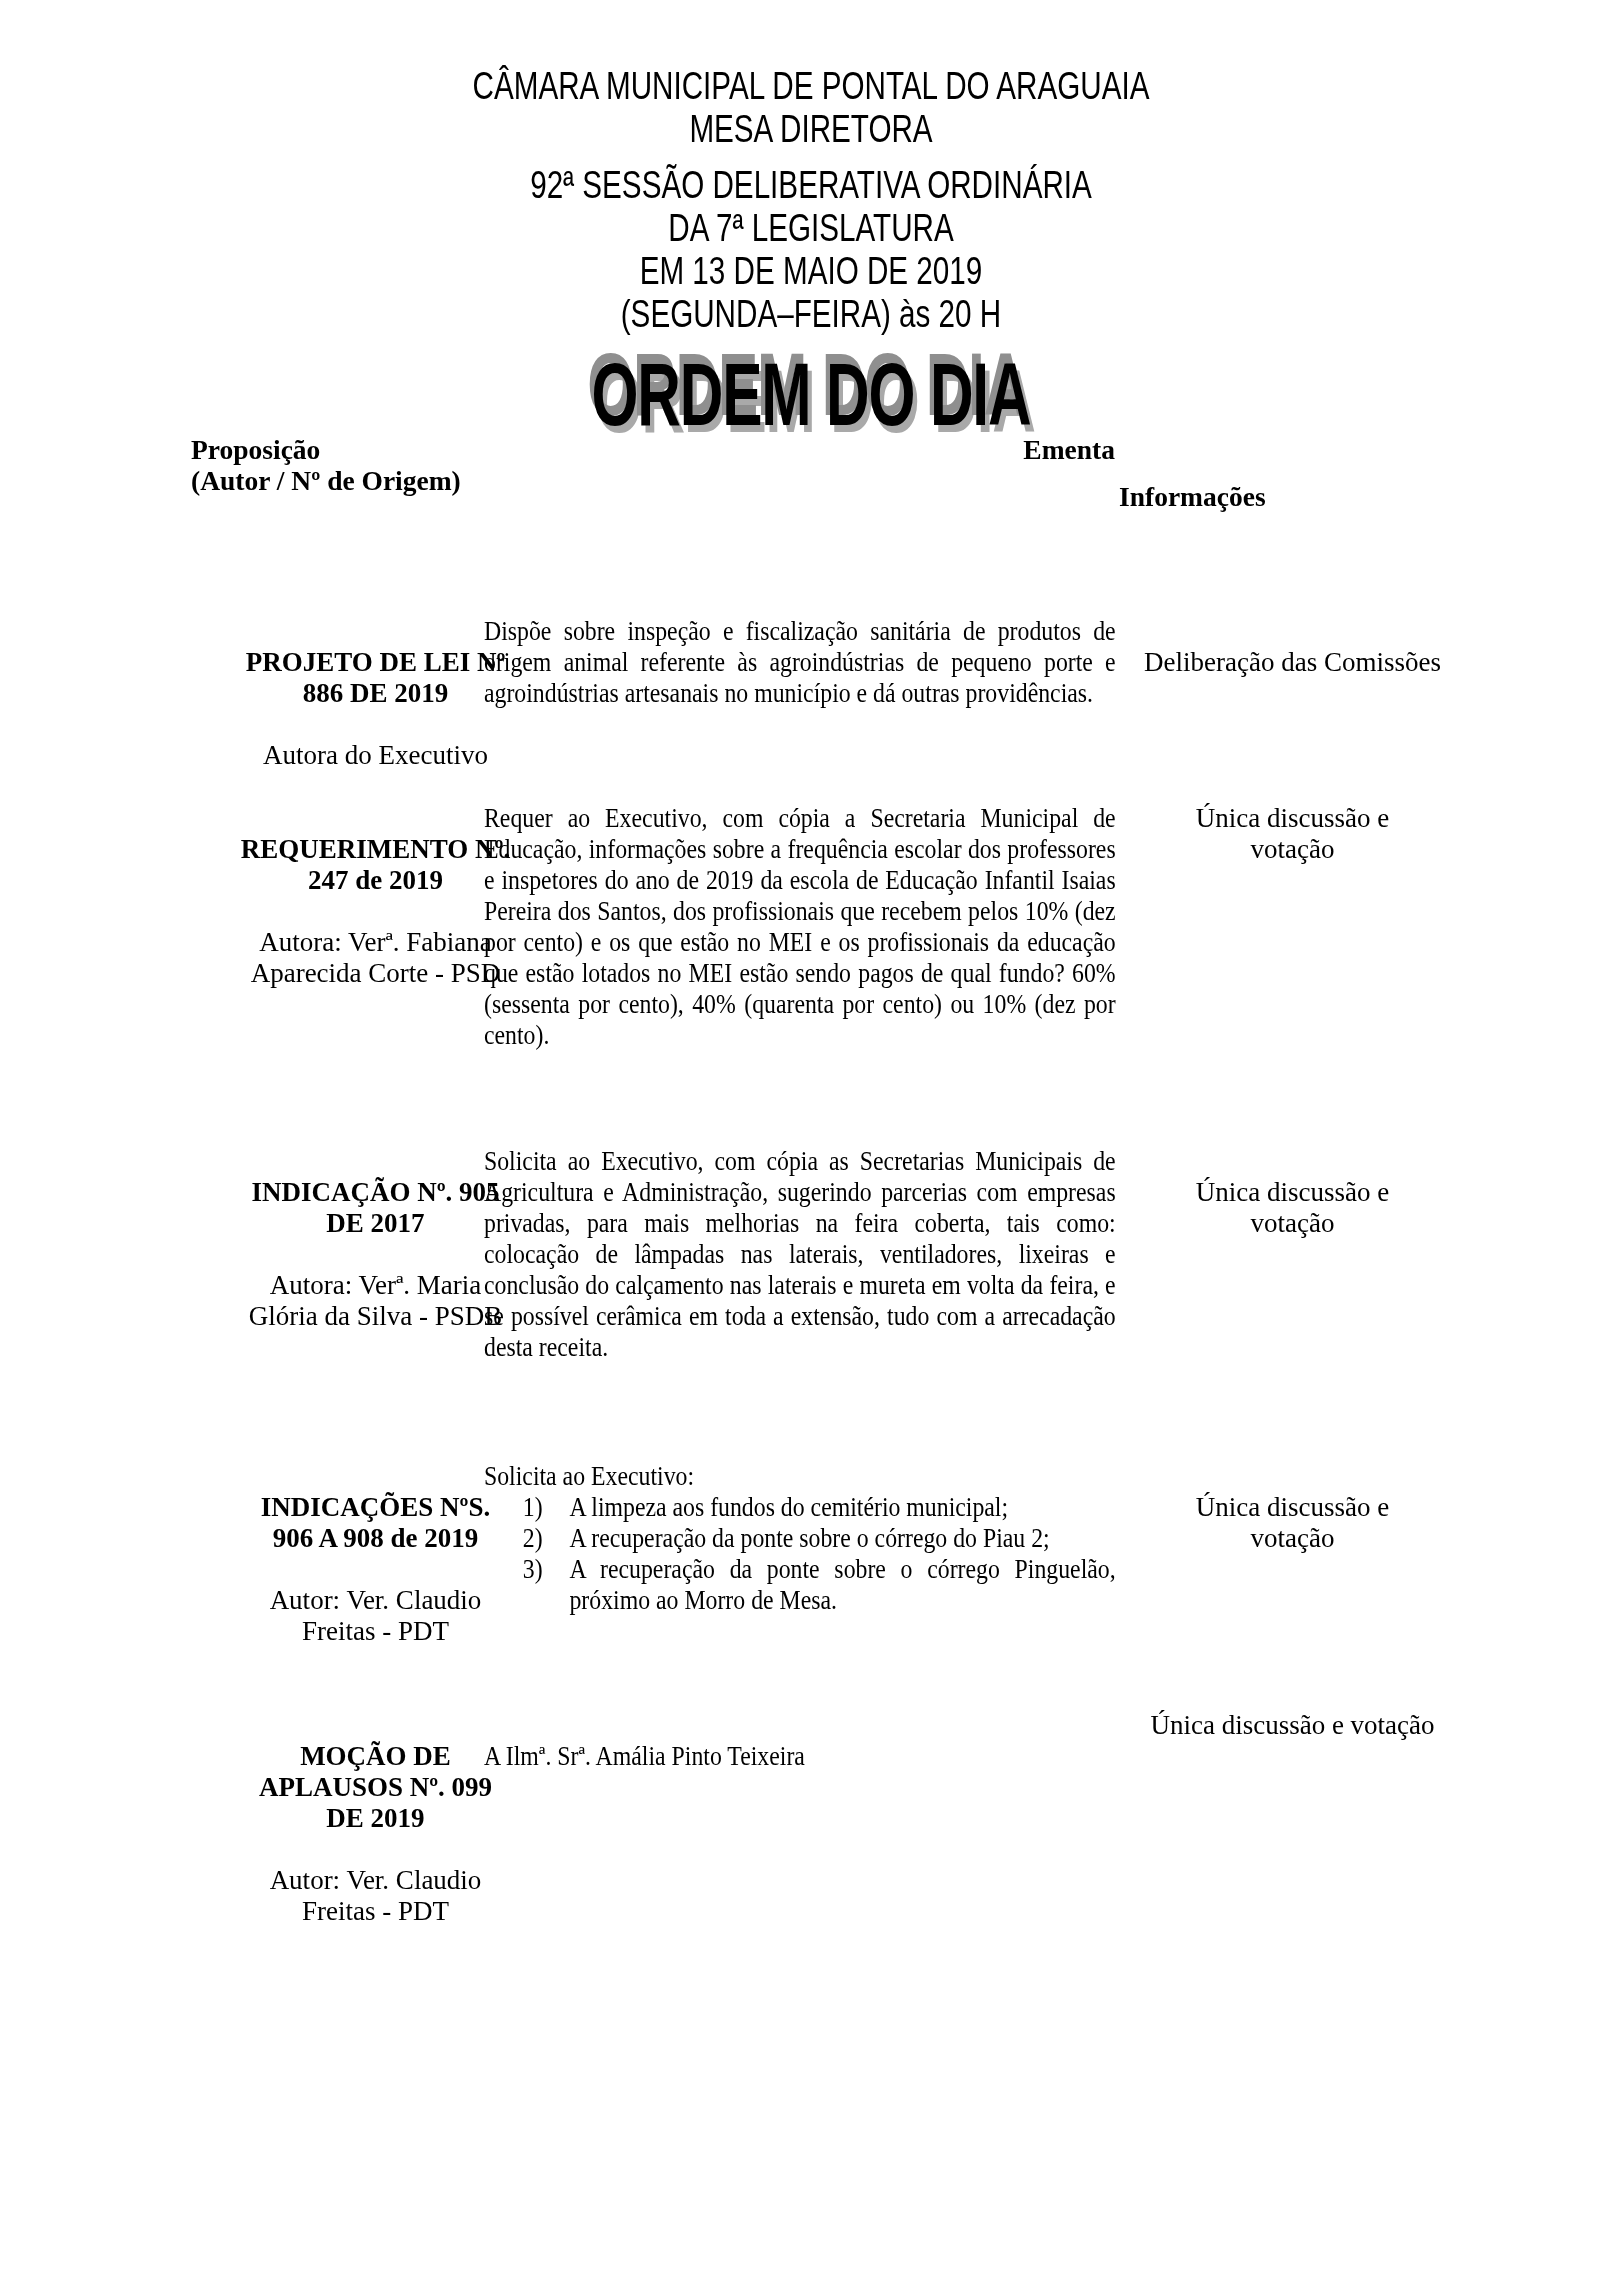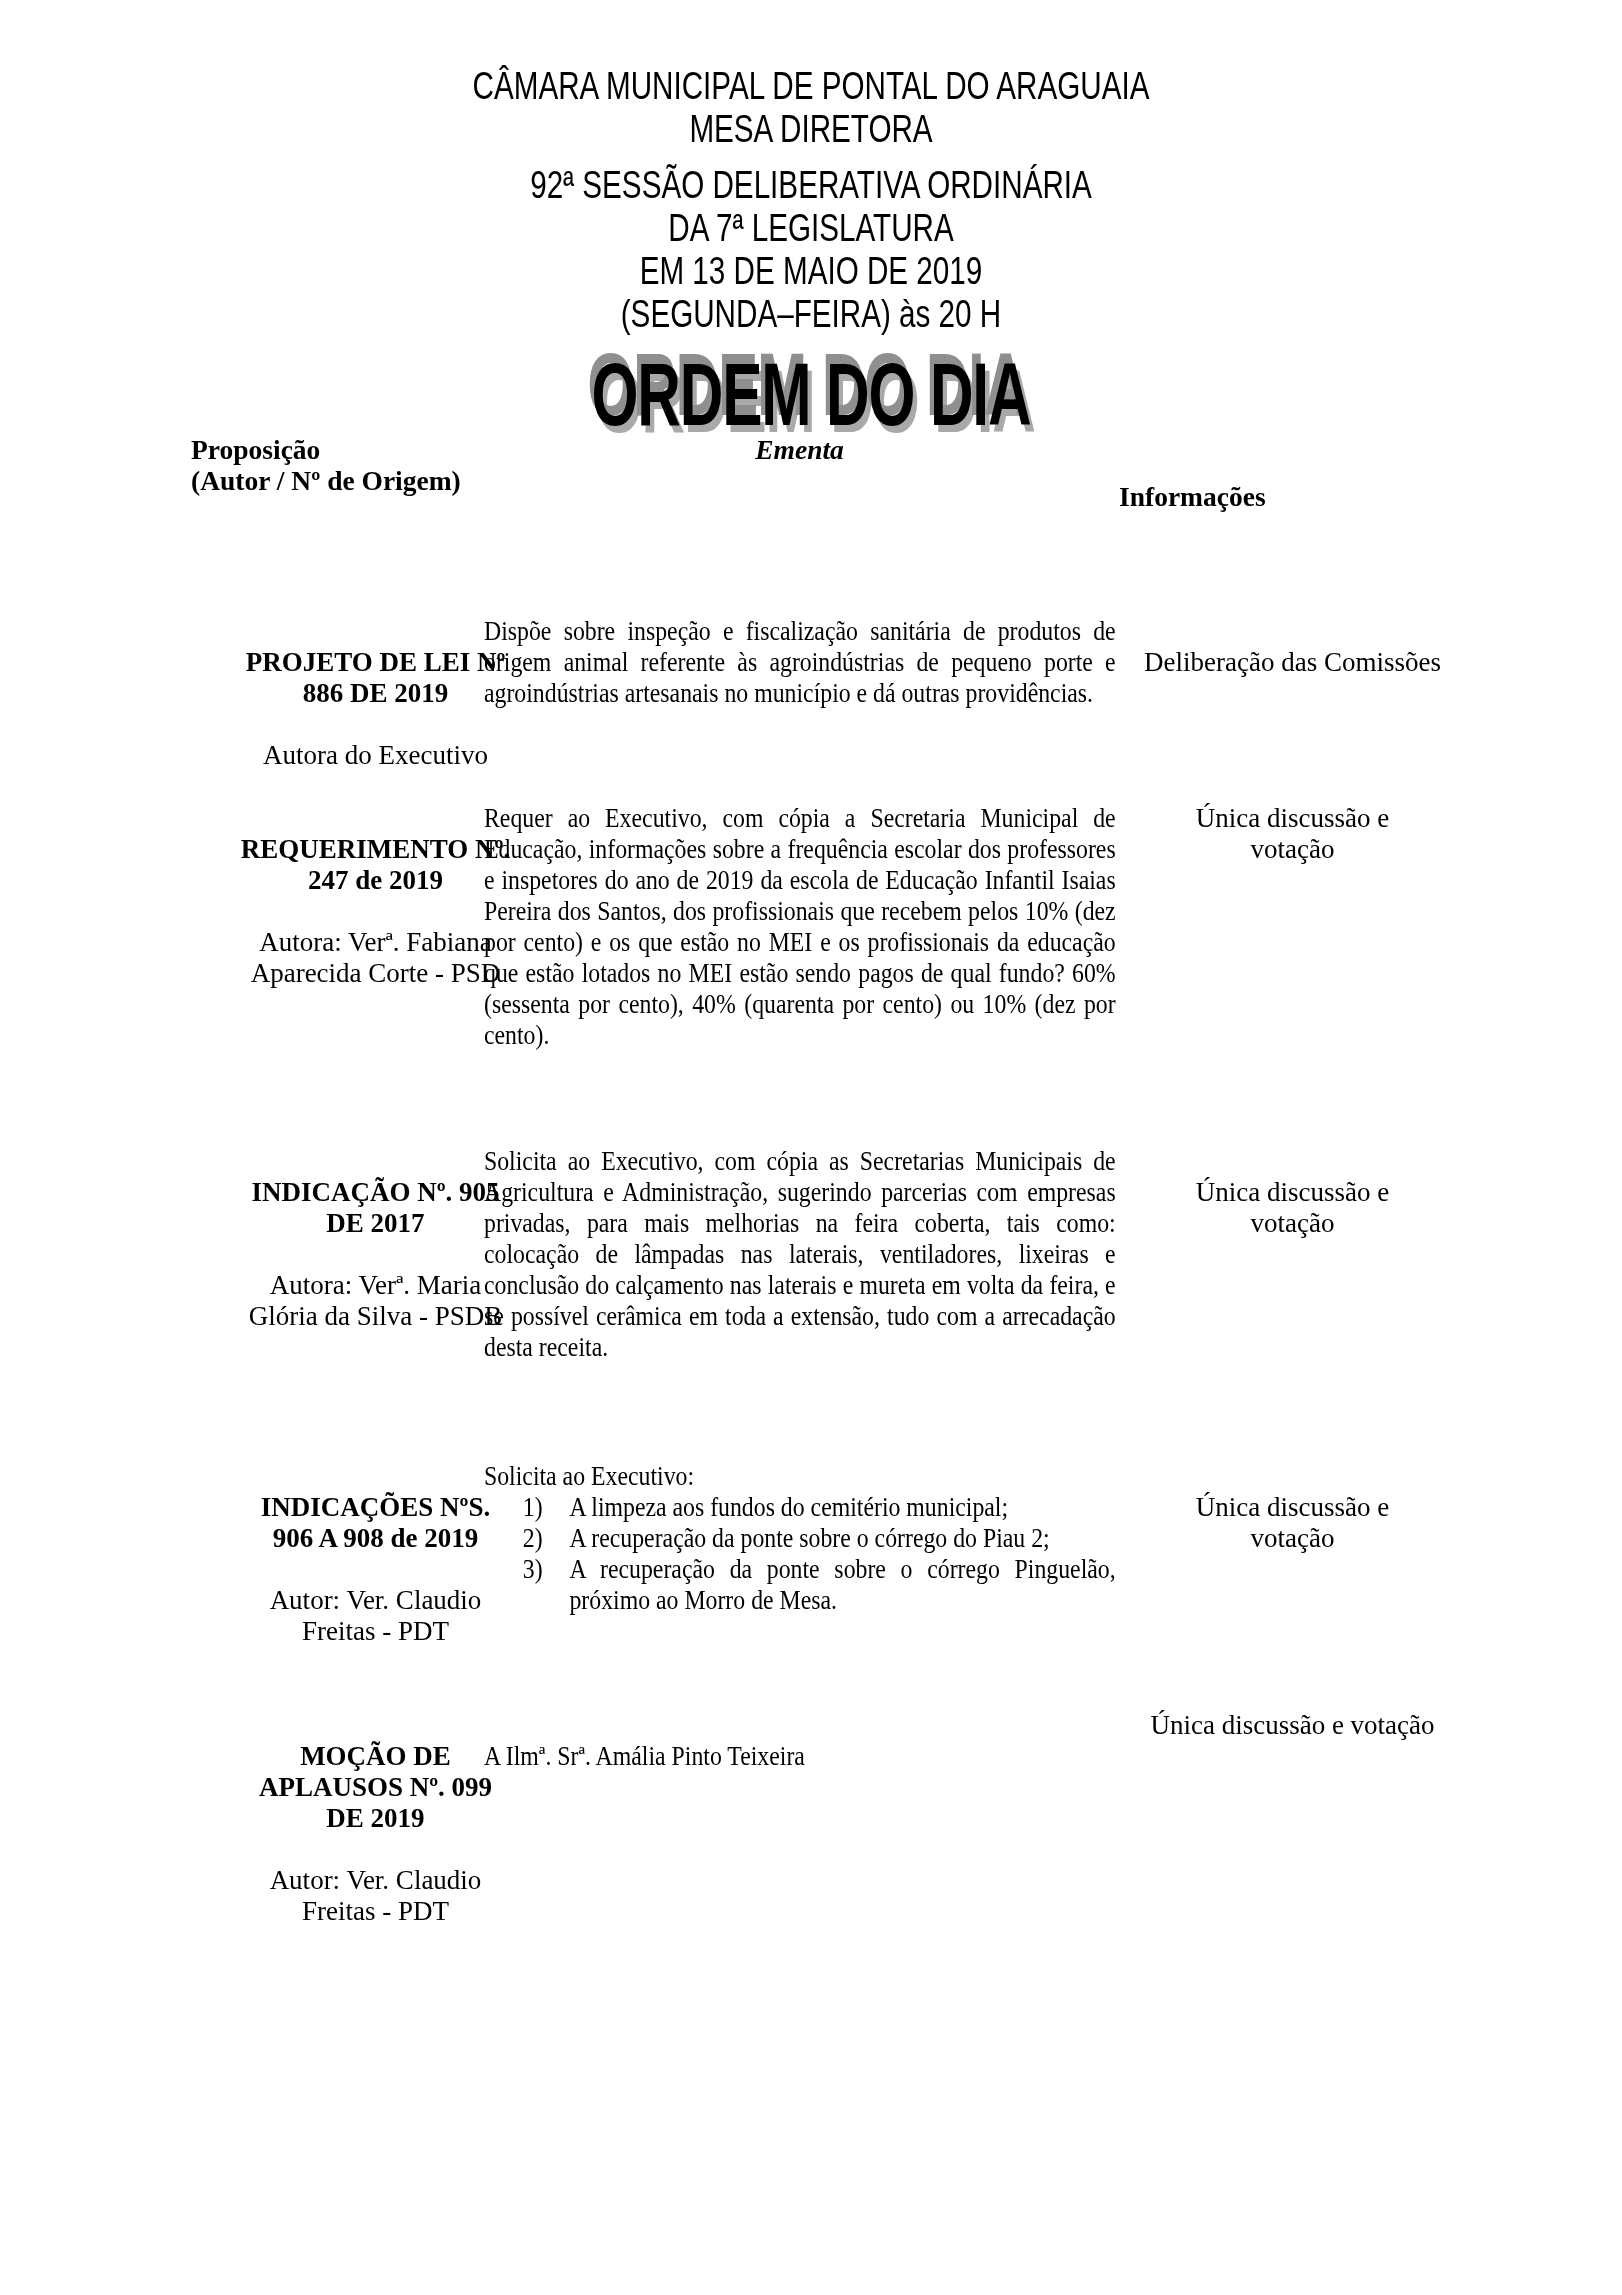--- a/index.html
+++ b/index.html
@@ -20,21 +20,21 @@
     font-family:"Liberation Sans", sans-serif;font-weight:bold;font-size:65px;line-height:81px;
   }
   .title-inner{
     display:inline-block;transform:scale(0.93,1.38);transform-origin:50% 50%;
     letter-spacing:-1.3px;
     text-shadow:-4.6px -7.2px 0 #8f8f8f, 4.6px 5.2px 0 #a9a9a9;
   }
   
   .ch{position:absolute;font-weight:bold;font-size:27.5px;line-height:31px;}
   .ch1{left:191px;top:434px;text-align:left;white-space:pre-line;}
-  .ch2{left:484px;top:434px;width:631px;text-align:center;font-style:italic;}
+  .ch2{left:484px;top:434px;width:631px;text-align:right;}
   .ch3{left:1119px;top:458px;width:347px;text-align:left;margin-top:23px;}
   
   .row{position:absolute;left:0;width:1622px;font-size:27px;line-height:31px;}
   .prop{position:absolute;left:186px;width:285px;text-align:center;white-space:pre-line;margin-left:47px;}
   .prop-num{font-weight:bold;}
   .ement{position:absolute;left:484px;width:717px;transform:scaleX(0.881);transform-origin:0 0;text-align:justify;}
   .info{position:absolute;left:1119px;width:347px;text-align:center;white-space:pre-line;}
   .off1{margin-top:31px;}
   .li{position:relative;padding-left:97px;text-align:justify;}
   .num{position:absolute;left:44px;top:0;}

